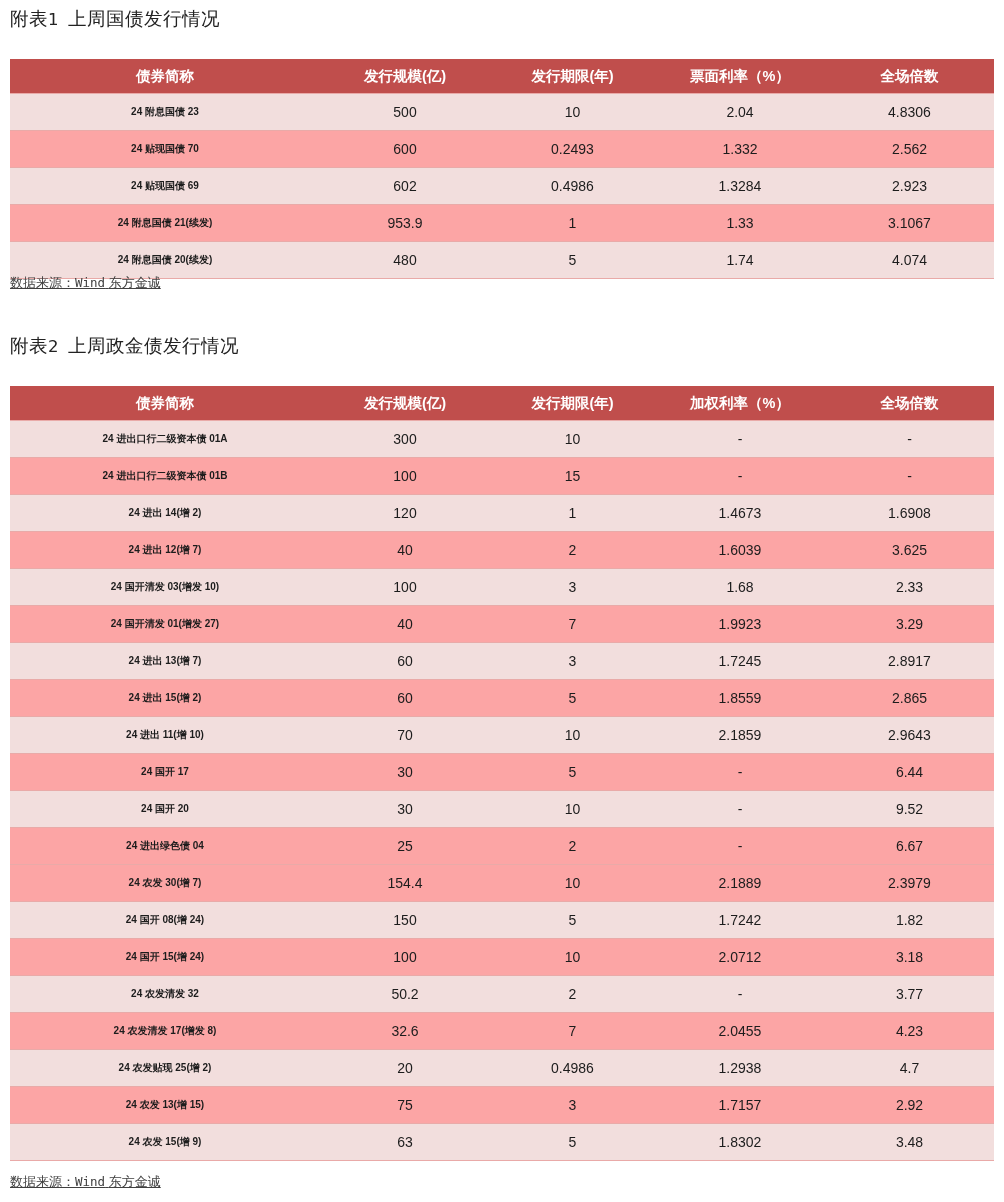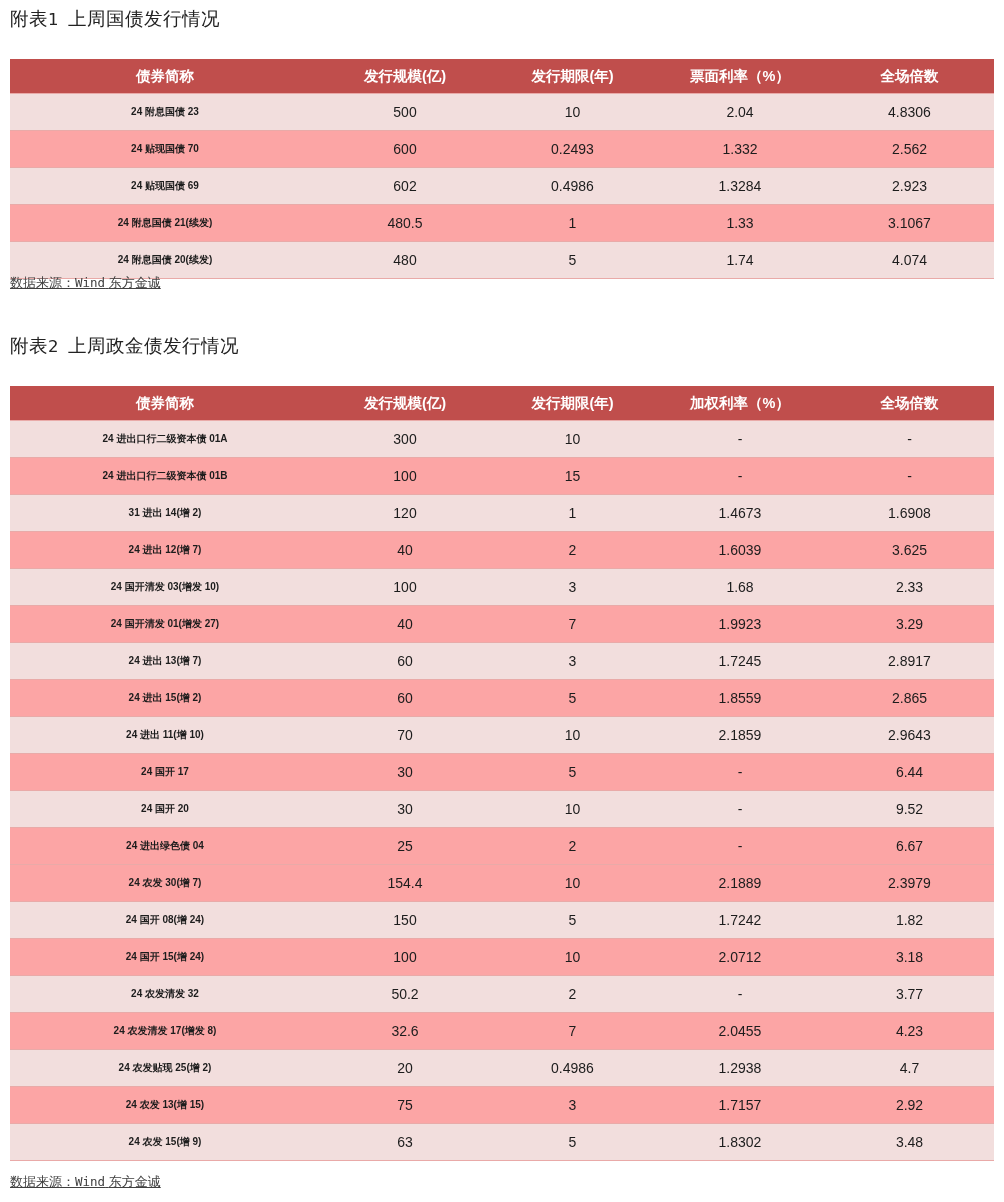--- a/index.html
+++ b/index.html
@@ -146,21 +146,21 @@
           </tr>
           <tr class="odd">
             <td class="name">24 贴现国债 69</td>
             <td>602</td>
             <td>0.4986</td>
             <td>1.3284</td>
             <td>2.923</td>
           </tr>
           <tr class="even">
             <td class="name">24 附息国债 21(续发)</td>
-            <td>480.5</td>
+            <td>953.9</td>
             <td>1</td>
             <td>1.33</td>
             <td>3.1067</td>
           </tr>
           <tr class="odd">
             <td class="name">24 附息国债 20(续发)</td>
             <td>480</td>
             <td>5</td>
             <td>1.74</td>
             <td>4.074</td>
@@ -204,21 +204,21 @@
             <td class="dash">-</td>
           </tr>
           <tr class="even">
             <td class="name">24 进出口行二级资本债 01B</td>
             <td>100</td>
             <td>15</td>
             <td class="dash">-</td>
             <td class="dash">-</td>
           </tr>
           <tr class="odd">
-            <td class="name">31 进出 14(增 2)</td>
+            <td class="name">24 进出 14(增 2)</td>
             <td>120</td>
             <td>1</td>
             <td>1.4673</td>
             <td>1.6908</td>
           </tr>
           <tr class="even">
             <td class="name">24 进出 12(增 7)</td>
             <td>40</td>
             <td>2</td>
             <td>1.6039</td>

